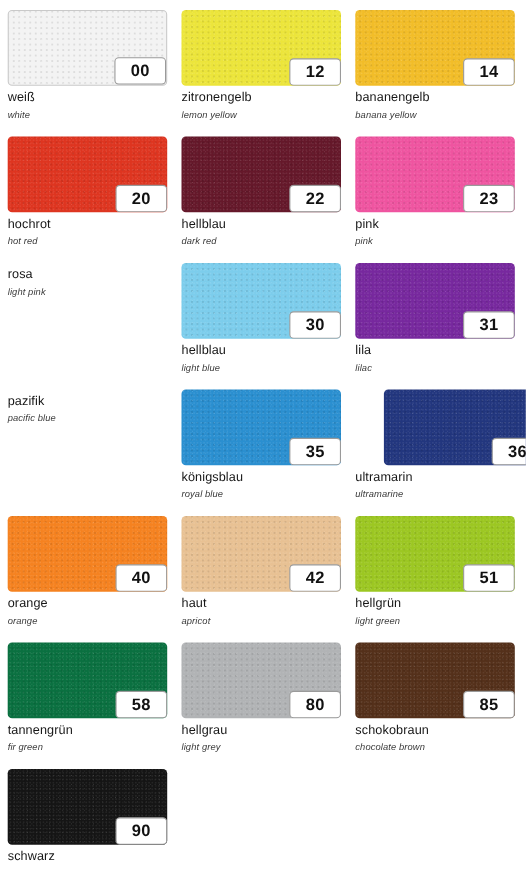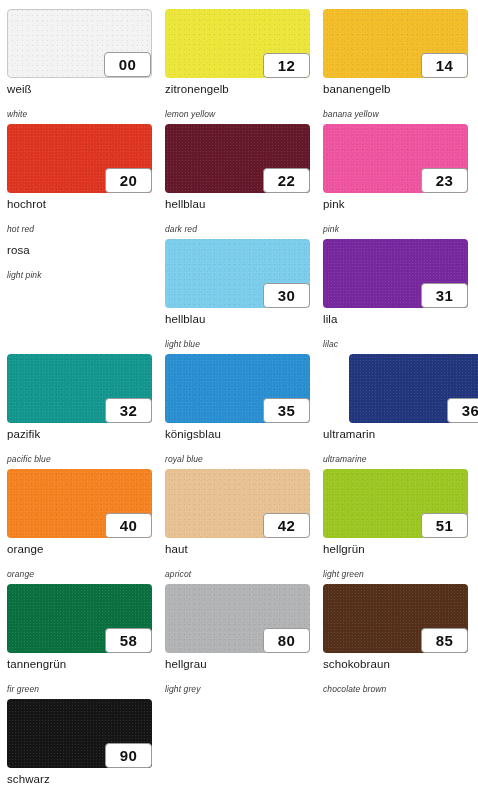--- a/index.html
+++ b/index.html
@@ -78,21 +78,21 @@
     box-sizing: border-box;
   }
   .swatch-name {
     margin-top: 5px;
     font-size: 11.5px;
     color: #161616;
     line-height: 13px;
     letter-spacing: .1px;
   }
   .swatch-sub {
-    margin-top: 13px;
+    margin-top: 3px;
     font-size: 8.5px;
     font-style: italic;
     color: #3a3a3a;
     line-height: 11px;
     letter-spacing: .1px;
   }
 </style>
 </head>
 <body>
 
@@ -160,24 +160,20 @@
       </div>
       <div class="swatch-cell">
         <div class="swatch-chip" style="background: rgb(119, 40, 158);">
           <div class="grain"></div>
           <div class="badge">31</div>
         </div>
         <div class="swatch-name">lila</div>
         <div class="swatch-sub">lilac</div>
       </div>
       <div class="swatch-cell">
-        <div class="swatch-chip" style="background: rgb(18, 150, 142);">
-          <div class="grain"></div>
-          <div class="badge">32</div>
-        </div>
         <div class="swatch-name">pazifik</div>
         <div class="swatch-sub">pacific blue</div>
       </div>
       <div class="swatch-cell">
         <div class="swatch-chip" style="background: rgb(42, 143, 208);">
           <div class="grain"></div>
           <div class="badge">35</div>
         </div>
         <div class="swatch-name">königsblau</div>
         <div class="swatch-sub">royal blue</div>

